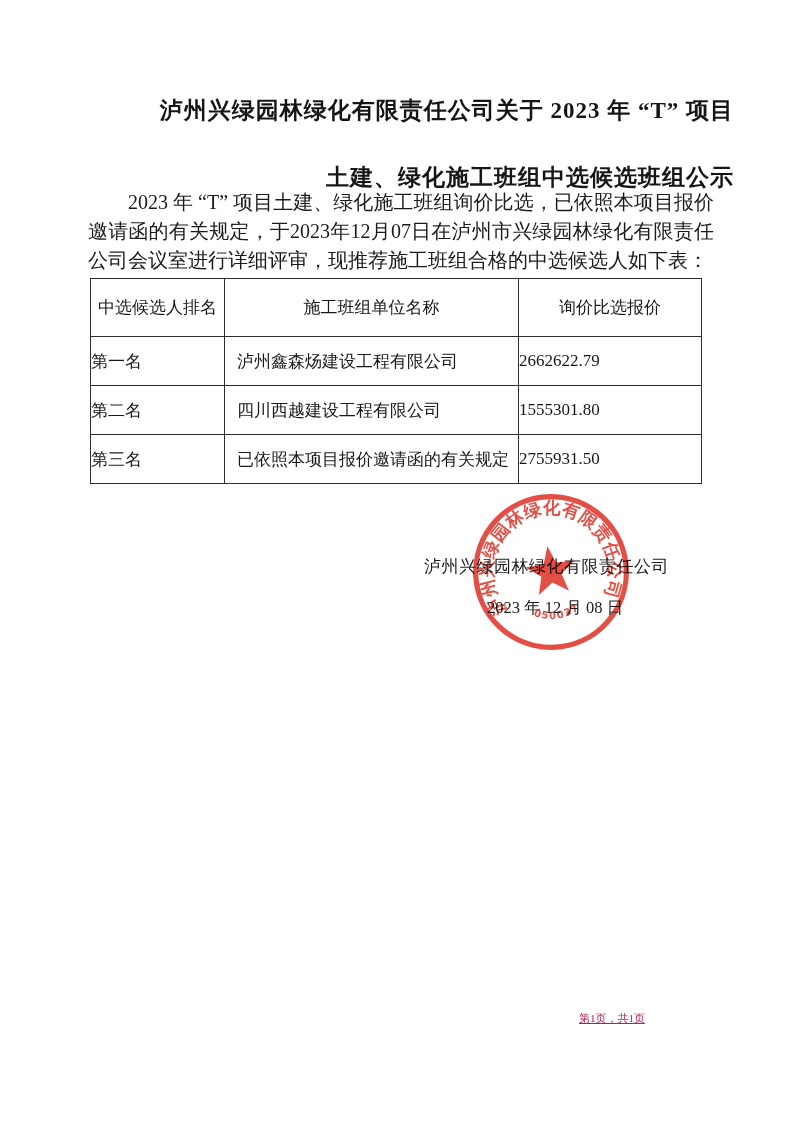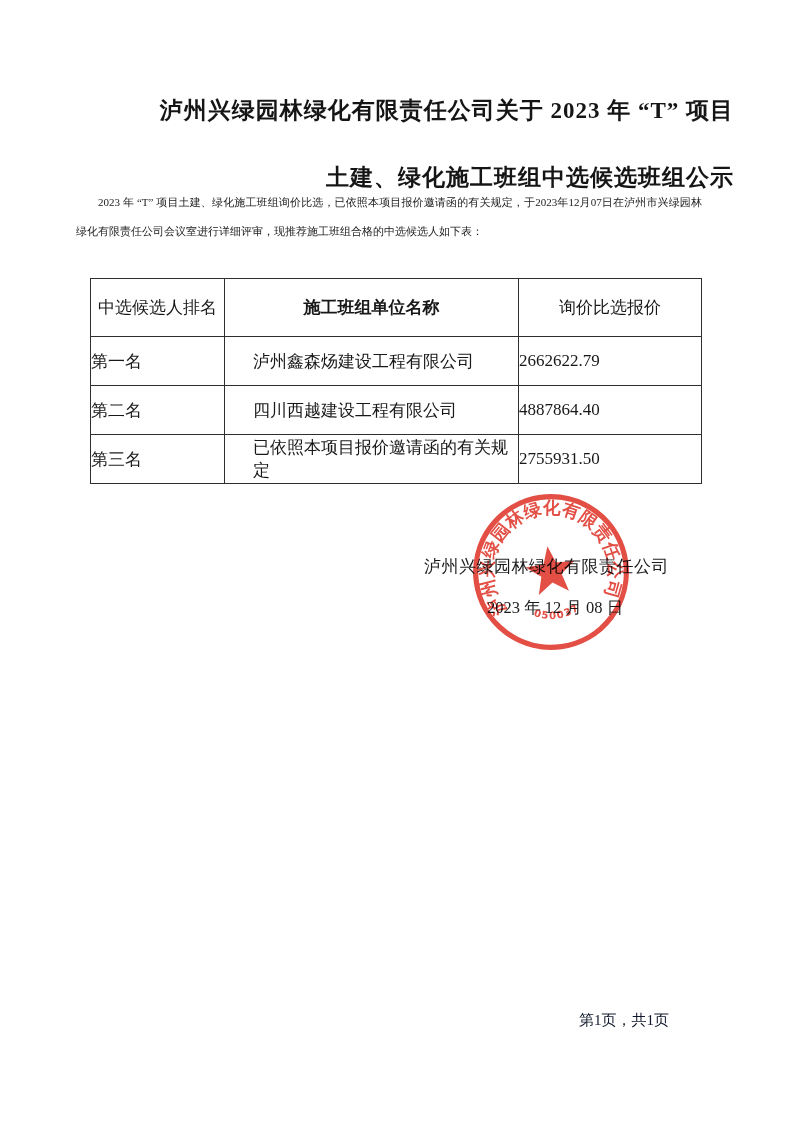--- a/index.html
+++ b/index.html
@@ -25,23 +25,23 @@
     font-size: 23px;
     font-weight: bold;
     letter-spacing: 1px;
     color: #151515;
   }
   .title-line1 { top: 95px; }
   .title-line2 { top: 146px; margin-top: 16px; }
   .body-paragraph {
     position: absolute;
     top: 188px;
-    left: 76px;
+    left: 88px;
     width: 626px;
-    font-size: 11px;
+    font-size: 20px;
     line-height: 29px;
     text-align: justify;
     text-indent: 2em;
     color: #1b1b1b;
   }
   .notice-table {
     position: absolute;
     top: 278px;
     left: 90px;
     width: 611px;
@@ -51,21 +51,21 @@
     color: #181818;
   }
   .notice-table th, .notice-table td {
     border: 1.6px solid #2e2e2e;
     font-weight: normal;
     vertical-align: middle;
   }
   .notice-table th { height: 58px; text-align: center; }
   .notice-table td { height: 49px; }
   .col-rank  { width: 134px; }
-  .col-company { width: 294px; text-align: left; padding-left: 28px; }
+  .col-company { width: 294px; text-align: left; padding-left: 12px; }
   .col-price { width: 183px; text-align: left; font-family: "Liberation Serif", serif; }
   .signature-company {
     position: absolute;
     top: 555px;
     left: 424px;
     font-size: 17px;
     letter-spacing: 0.5px;
     color: #1b1b1b;
   }
   .signature-date {
@@ -84,52 +84,53 @@
     height: 162px;
     opacity: 0.88;
     mix-blend-mode: multiply;
     transform: rotate(-8deg);
     pointer-events: none;
   }
   .footer-pageinfo {
     position: absolute;
     top: 1011px;
     left: 579px;
-    font-size: 15px;
-    color: #0f172a;
+    font-size: 11px;
+    color: #be185d;
+    text-decoration: underline;
   }
 </style>
 </head>
 <body>
 
 <div class="page">
 
   <div class="title title-line1">泸州兴绿园林绿化有限责任公司关于 2023 年 “T” 项目</div>
   <div class="title title-line2">土建、绿化施工班组中选候选班组公示</div>
 
   <div class="body-paragraph">2023 年 “T” 项目土建、绿化施工班组询价比选，已依照本项目报价邀请函的有关规定，于2023年12月07日在泸州市兴绿园林绿化有限责任公司会议室进行详细评审，现推荐施工班组合格的中选候选人如下表：</div>
 
   <table class="notice-table">
     <thead>
       <tr>
         <th class="col-rank">中选候选人排名</th>
-        <th class="col-company" style="text-align:center; padding-left:0;font-weight:bold;">施工班组单位名称</th>
+        <th class="col-company" style="text-align:center; padding-left:0;">施工班组单位名称</th>
         <th class="col-price">询价比选报价</th>
       </tr>
     </thead>
     <tbody>
       <tr>
         <td class="col-rank">第一名</td>
         <td class="col-company">泸州鑫森炀建设工程有限公司</td>
         <td class="col-price">2662622.79</td>
       </tr>
       <tr>
         <td class="col-rank">第二名</td>
         <td class="col-company">四川西越建设工程有限公司</td>
-        <td class="col-price">4887864.40</td>
+        <td class="col-price">1555301.80</td>
       </tr>
       <tr>
         <td class="col-rank">第三名</td>
         <td class="col-company">已依照本项目报价邀请函的有关规定</td>
         <td class="col-price">2755931.50</td>
       </tr>
     </tbody>
   </table>
 
   <div class="signature-company">泸州兴绿园林绿化有限责任公司</div>

